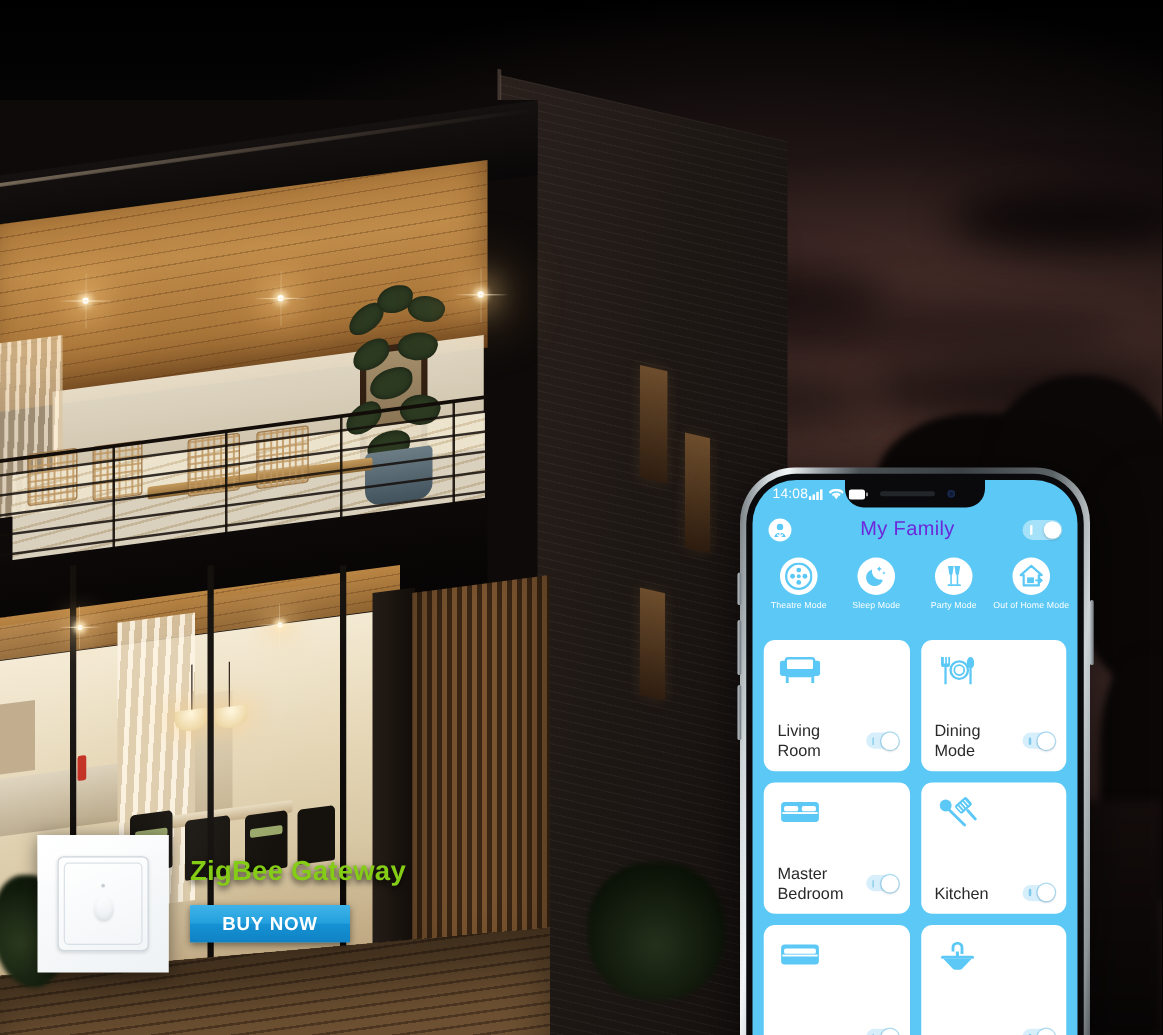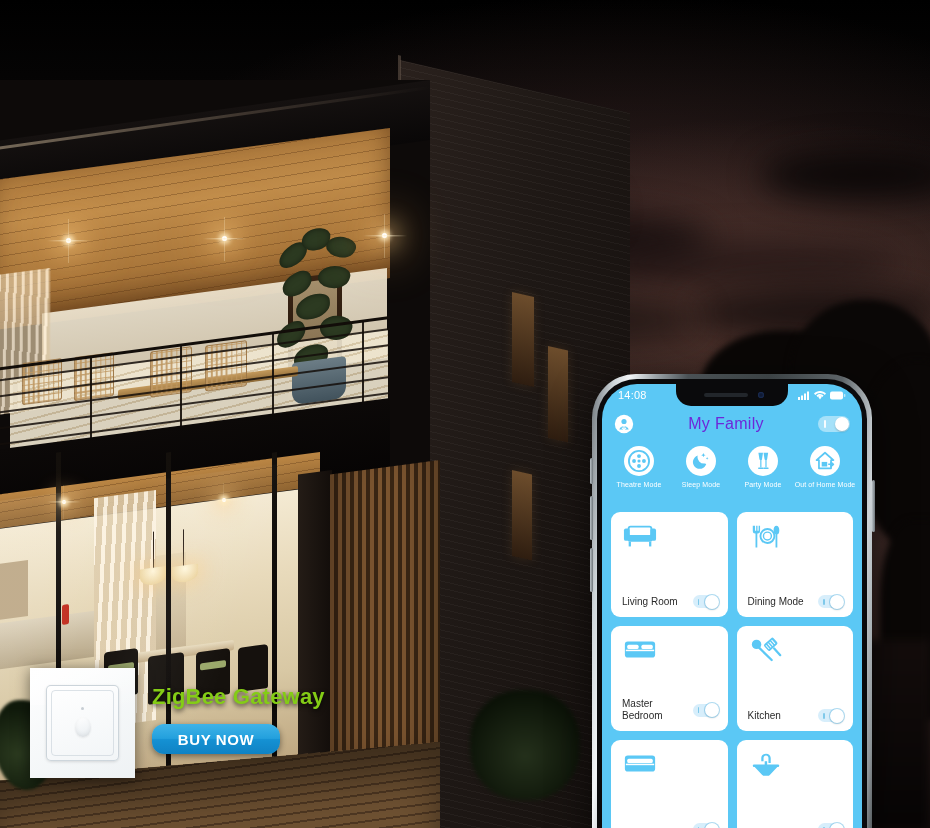--- a/index.html
+++ b/index.html
@@ -173,59 +173,59 @@
   .product .led{position:absolute;left:50%;top:28%;width:3px;height:3px;margin-left:-1.5px;border-radius:50%;background:#c7ced4;}
   .product .thumb{position:absolute;left:50%;top:42%;width:16px;height:20px;margin-left:-8px;border-radius:50% 50% 48% 48%;
     background:linear-gradient(160deg,#ffffff,#e8edf1);box-shadow:inset 0 -2px 4px rgba(0,0,0,.07),0 1px 2px rgba(0,0,0,.07);}
   .product .gloss{position:absolute;left:0;top:0;width:100%;height:34%;background:linear-gradient(160deg,rgba(255,255,255,.85),rgba(255,255,255,0));}
 
   .promo-title{position:absolute;left:152px;top:684px;font-size:22px;font-weight:bold;color:#84cc16;letter-spacing:.2px;
     text-shadow:0 2px 5px rgba(0,0,0,.75);white-space:nowrap;}
   .buy-btn{position:absolute;left:152px;top:724px;width:128px;height:30px;border:0;cursor:pointer;
     background:linear-gradient(180deg,#3fb3e8 0%,#23a0dd 48%,#1591d3 52%,#0f82c4 100%);
     color:#fff;font-size:15px;font-weight:bold;letter-spacing:.6px;font-family:"Liberation Sans",sans-serif;
-    box-shadow:0 2px 6px rgba(0,0,0,.45);border-radius:12px;}
+    box-shadow:0 2px 6px rgba(0,0,0,.45);border-radius:1px;}
 
   
   .phone{position:absolute;left:592px;top:374px;width:280px;height:470px;}
   .phone .band{position:absolute;inset:0;border-radius:44px 44px 0 0;
     background:linear-gradient(95deg,#6d7479 0%,#cfd6da 7%,#f2f5f7 12%,#9ba3a8 20%,#4a5155 30%,#3b4144 55%,#5c6367 78%,#cdd4d8 90%,#8d9498 97%,#4d5356 100%);
     box-shadow:0 10px 40px rgba(0,0,0,.6);}
   .phone .bezel{position:absolute;left:5px;top:5px;right:5px;bottom:0;border-radius:40px 40px 0 0;background:#0a0a0c;}
   .phone .screen{position:absolute;left:10px;top:10px;right:10px;bottom:0;border-radius:35px 35px 0 0;overflow:hidden;background:#5BC8F5;}
   .notch{position:absolute;left:50%;top:0;transform:translateX(-50%);width:112px;height:22px;background:#0a0a0c;border-radius:0 0 15px 15px;z-index:6;}
   .notch .spk{position:absolute;left:28px;top:9px;width:44px;height:4px;border-radius:2px;background:#22262b;}
   .notch .cam{position:absolute;right:24px;top:8px;width:6px;height:6px;border-radius:50%;background:#101a33;box-shadow:inset 0 0 2px #2b4b8a;}
   .pbtn{position:absolute;background:linear-gradient(90deg,#b9c1c6,#6e767b);border-radius:2px;}
   .pbtn-r{right:-2.5px;top:106px;width:3px;height:52px;}
   .pbtn-l1{left:-2.5px;top:84px;width:3px;height:26px;}
   .pbtn-l2{left:-2.5px;top:122px;width:3px;height:44px;}
   .pbtn-l3{left:-2.5px;top:174px;width:3px;height:44px;}
 
   
-  .statusbar{position:absolute;left:0;top:0;width:100%;height:22px;display:flex;align-items:center;justify-content:space-between;padding:0 16px;z-index:7;}
+  .statusbar{position:absolute;left:0;top:0;width:100%;height:22px;display:flex;align-items:center;justify-content:flex-start;padding:0 16px;z-index:7;}
   .st-time{font-size:11px;color:#fff;font-weight:500;letter-spacing:.2px;}
   .st-icons{display:flex;align-items:center;gap:4px;}
 
   .app-header{position:absolute;left:0;top:22px;width:100%;height:36px;display:flex;align-items:center;padding:0 12px;}
   .app-title{flex:1;text-align:center;color:#6d28d9;font-size:16px;font-weight:400;letter-spacing:.3px;}
   .hdr-toggle{width:32px;height:16px;border-radius:9px;background:rgba(255,255,255,.45);position:relative;flex:0 0 auto;}
   .hdr-toggle .knob{position:absolute;right:1px;top:1px;width:14px;height:14px;border-radius:50%;background:#fff;box-shadow:0 1px 2px rgba(0,0,0,.2);}
   .hdr-toggle .bar{position:absolute;left:6px;top:4px;width:1.6px;height:8px;background:rgba(255,255,255,.9);border-radius:1px;}
 
   .modes{position:absolute;left:0;top:62px;width:100%;display:flex;justify-content:space-around;padding:0 6px;}
   .mode{display:flex;flex-direction:column;align-items:center;width:62px;cursor:pointer;}
   .mode .circ{width:30px;height:30px;border-radius:50%;background:#fff;display:flex;align-items:center;justify-content:center;}
   .mode .lbl{margin-top:5px;font-size:7px;color:#fff;white-space:nowrap;letter-spacing:.1px;}
 
   .rooms{position:absolute;left:0;top:128px;width:100%;padding:0 9px;display:grid;grid-template-columns:1fr 1fr;gap:9px;}
   .room{background:#fff;border-radius:9px;height:105px;position:relative;padding:11px;cursor:pointer;}
   .room .ricon{position:absolute;left:12px;top:10px;width:34px;height:30px;}
   .room .rfoot{position:absolute;left:11px;right:9px;bottom:9px;display:flex;align-items:center;justify-content:space-between;gap:4px;}
-  .room .rname{font-size:10px;color:#2a2a2a;line-height:1.18;}
+  .room .rname{font-size:13px;color:#2a2a2a;line-height:1.18;}
   .rtoggle{width:26px;height:13px;border-radius:7px;background:#d7eefb;position:relative;flex:0 0 auto;}
   .rtoggle .knob{position:absolute;right:0;top:-0.5px;width:14px;height:14px;border-radius:50%;background:#fff;box-shadow:0 0 0 1px rgba(110,190,230,.55),0 1px 2px rgba(0,0,0,.18);}
   .rtoggle .bar{position:absolute;left:5px;top:3.5px;width:1.5px;height:6px;background:#7fc9ea;border-radius:1px;}
   svg{display:block;}
 </style>
 </head>
 <body>
 
 <div class="stage">
 

